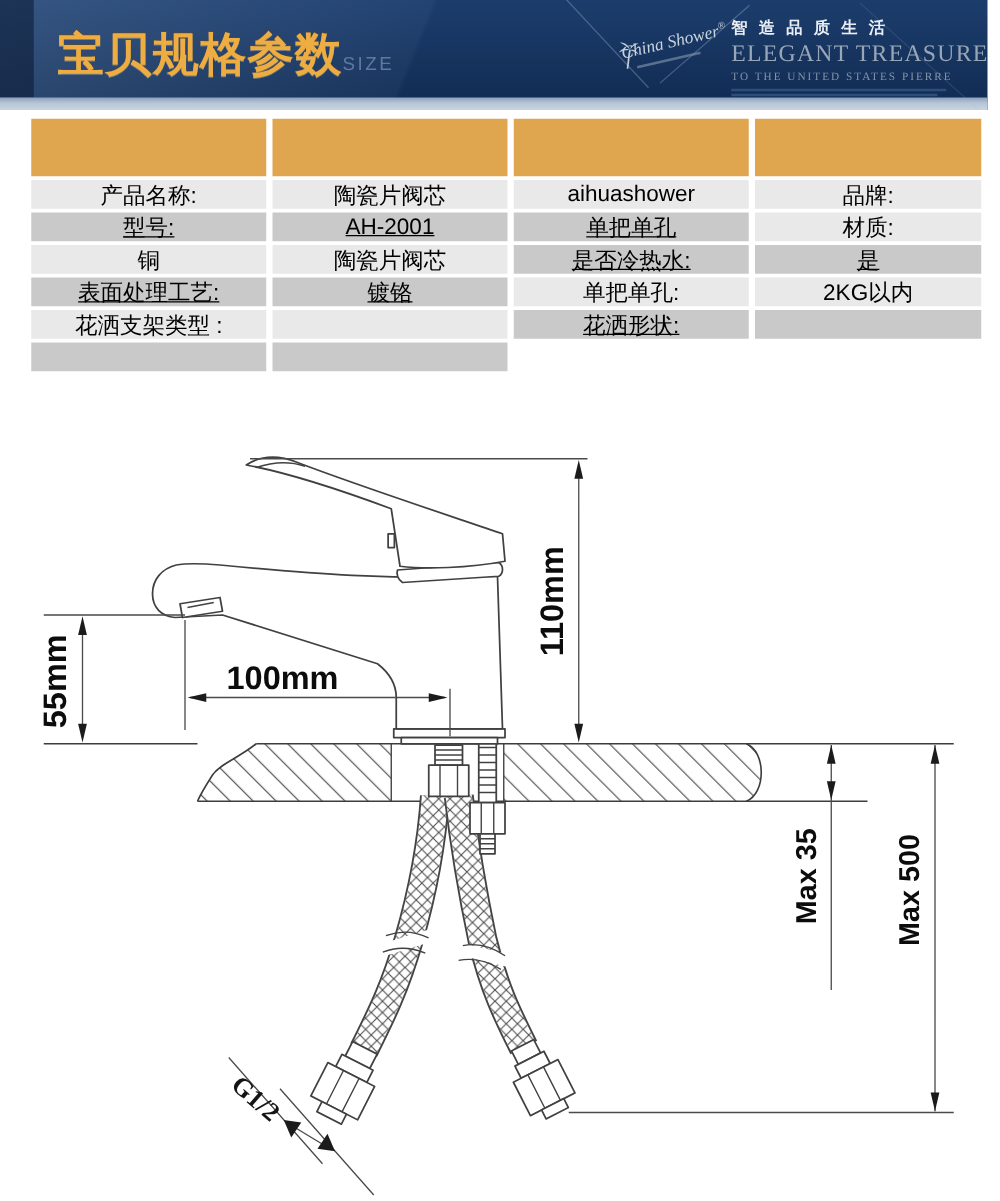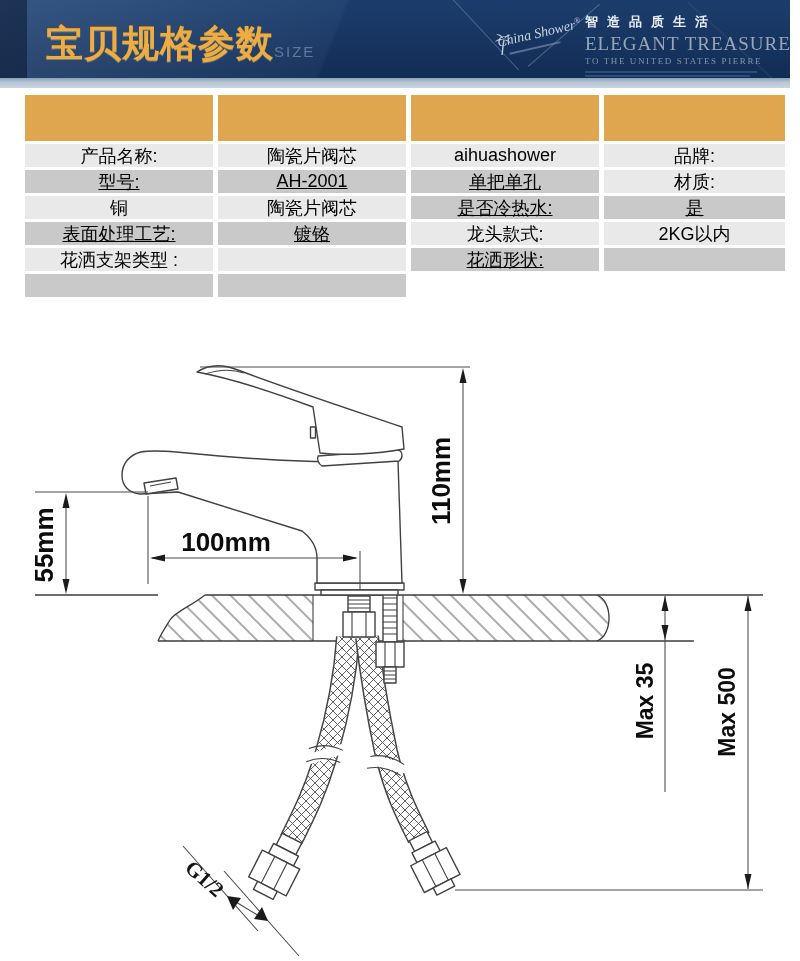--- a/index.html
+++ b/index.html
@@ -108,21 +108,21 @@
 
     <div class="cell lt">材质:</div>
     <div class="cell lt">铜</div>
     <div class="cell lt">陶瓷片阀芯</div>
 
     <div class="cell dk">是否冷热水:</div>
     <div class="cell dk">是</div>
     <div class="cell dk">表面处理工艺:</div>
     <div class="cell dk">镀铬</div>
 
-    <div class="cell lt">龙头款式:</div>
+    <div class="cell lt">单把单孔:</div>
     <div class="cell lt">2KG以内</div>
     <div class="cell lt">花洒支架类型 :</div>
     <div class="cell lt"></div>
 
     <div class="cell dk">花洒形状:</div>
     <div class="cell dk"></div>
     <div class="cell dk"></div>
     <div class="cell dk"></div>
   </div>
 

